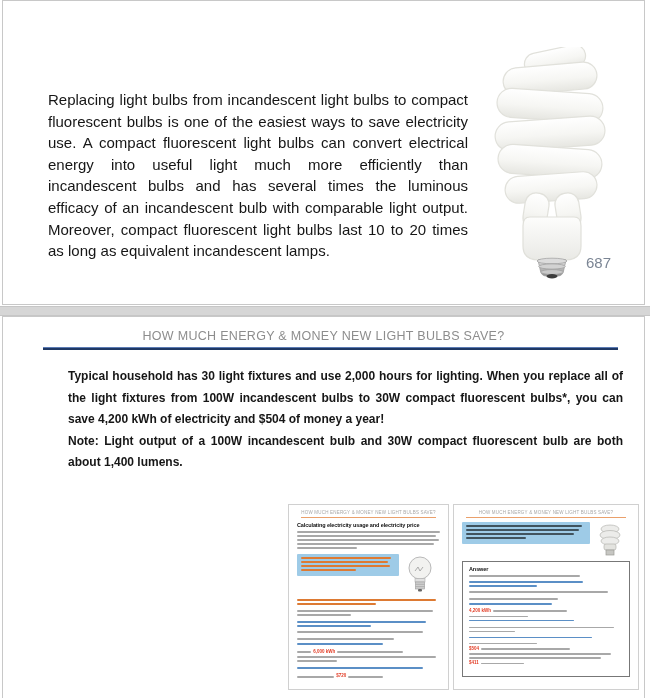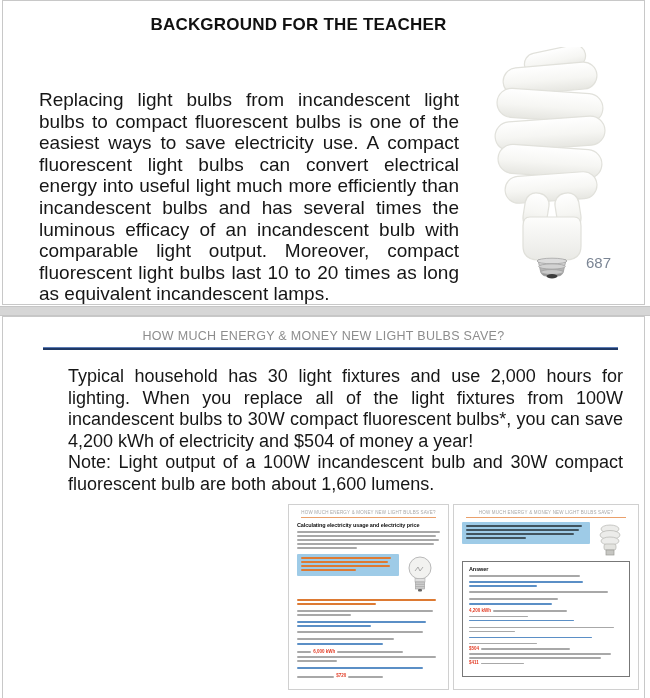--- a/index.html
+++ b/index.html
@@ -11,32 +11,32 @@
   html,body{width:650px; height:698px;}
   body{font-family:"Liberation Sans",sans-serif; background:#ffffff; position:relative; overflow:hidden;}
   .gap{position:absolute; left:0; top:306px; width:650px; height:10px; background:#d6d6d6; border-top:1px solid #c6c6c6; border-bottom:1px solid #c6c6c6;}
   .page{position:absolute; left:2px; width:643px; background:#fff; border:1px solid #c8c8c8;}
   #page1{top:0; height:305px;}
   #page2{top:316px; height:383px; border-bottom:none;}
 
   
   .p1-title{position:absolute; left:0; right:50px; top:14px; text-align:center;
     font-size:17px; font-weight:bold; color:#111; letter-spacing:.2px;}
-  .p1-body{position:absolute; left:36px; top:88px; width:420px; text-align:justify;
-    font-size:19px; line-height:21.6px; color:#161616;}
+  .p1-body{position:absolute; left:45px; top:88px; width:420px; text-align:justify;
+    font-size:15px; line-height:21.6px; color:#161616;}
   .bulb-wrap{position:absolute; left:485px; top:46px; width:132px; height:232px;}
   .p1-pageno{position:absolute; left:583px; top:253px; font-size:15px; color:#7b8594;}
 
   
   .p2-header{position:absolute; left:0; right:0; top:12px; text-align:center;
     font-size:12.5px; color:var(--header_gray); letter-spacing:.3px;}
   .p2-rule{position:absolute; left:40px; top:30px; width:575px; height:3px;
     background:var(--navy); border-top:1px solid #5b7bb4;}
   .p2-body{position:absolute; left:65px; top:49px; width:555px; text-align:justify;
-    font-size:18px; line-height:21.6px; color:#161616;}
+    font-size:12px; line-height:21.6px; color:#161616;font-weight:bold;}
   .callout{position:absolute; left:95px; top:222px; width:172px; height:108px;
     background:var(--callout_bg); padding:10px 8px 0 13px; font-style:italic;
     font-weight:600; font-size:13.5px; line-height:19px; color:#121212;}
 
   
   .thumb{position:absolute; top:187px; height:186px; background:#fff;
     border:1px solid #d0d0d0; overflow:hidden;}
   #thumb1{left:285px; width:161px;}
   #thumb2{left:450px; width:186px;}
   .mini-header{margin:5px 6px 0; text-align:center; font-size:4.5px; color:#a8a8a8;
@@ -56,21 +56,20 @@
   .redline .bar{margin:0;}
   .red-val{font-size:4.5px; font-weight:bold; color:var(--red); white-space:nowrap; line-height:1;}
   .answerbox{margin:1px 8px; border:1px solid #777; padding:4px 6px 5px; height:116px; overflow:hidden;}
 </style>
 </head>
 <body>
 
 <div class="gap"></div>
 
 <div class="page" id="page1">
-  <div class="p1-title">BACKGROUND FOR THE TEACHER</div>
   <div class="p1-body">Replacing light bulbs from incandescent light bulbs to compact fluorescent bulbs is one of the easiest ways to save electricity use. A compact fluorescent light bulbs can convert electrical energy into useful light much more efficiently than incandescent bulbs and has several times the luminous efficacy of an incandescent bulb with comparable light output. Moreover, compact fluorescent light bulbs last 10 to 20 times as long as equivalent incandescent lamps.</div>
 
   <div class="bulb-wrap">
     <svg width="132" height="232" viewBox="0 0 132 232">
       <defs>
         <linearGradient id="tg" x1="0" y1="0" x2="0" y2="1">
           <stop offset="0" stop-color="#ffffff"></stop>
             <stop offset="0.55" stop-color="#f6f6f3"></stop>
             <stop offset="1" stop-color="#e6e6e1"></stop>
         </linearGradient>
@@ -103,21 +102,21 @@
     </svg>
   </div>
   <div class="p1-pageno">687</div>
 </div>
 
 <div class="page" id="page2">
   <div class="p2-header">HOW MUCH ENERGY &amp; MONEY NEW LIGHT BULBS SAVE?</div>
   <div class="p2-rule"></div>
   <div class="p2-body">
     <p>Typical household has 30 light fixtures and use 2,000 hours for lighting.  When you replace all of the light fixtures from 100W incandescent bulbs to 30W compact fluorescent bulbs*, you can save 4,200 kWh of electricity and $504 of money a year!</p>
-    <p>Note: Light output of a 100W incandescent bulb and 30W compact fluorescent bulb are both about 1,600 lumens.</p>
+    <p>Note: Light output of a 100W incandescent bulb and 30W compact fluorescent bulb are both about 1,400 lumens.</p>
   </div>
 
 
   <div class="thumb" id="thumb1">
     <div class="mini-header">HOW MUCH ENERGY &amp; MONEY NEW LIGHT BULBS SAVE?</div>
     <div class="mini-rule"></div>
     <div class="t-title">Calculating electricity usage and electricity price</div>
     <div class="pad">
         <div class="bar g" style="width: 100%;"></div>
         <div class="bar g" style="width: 97%;"></div>

